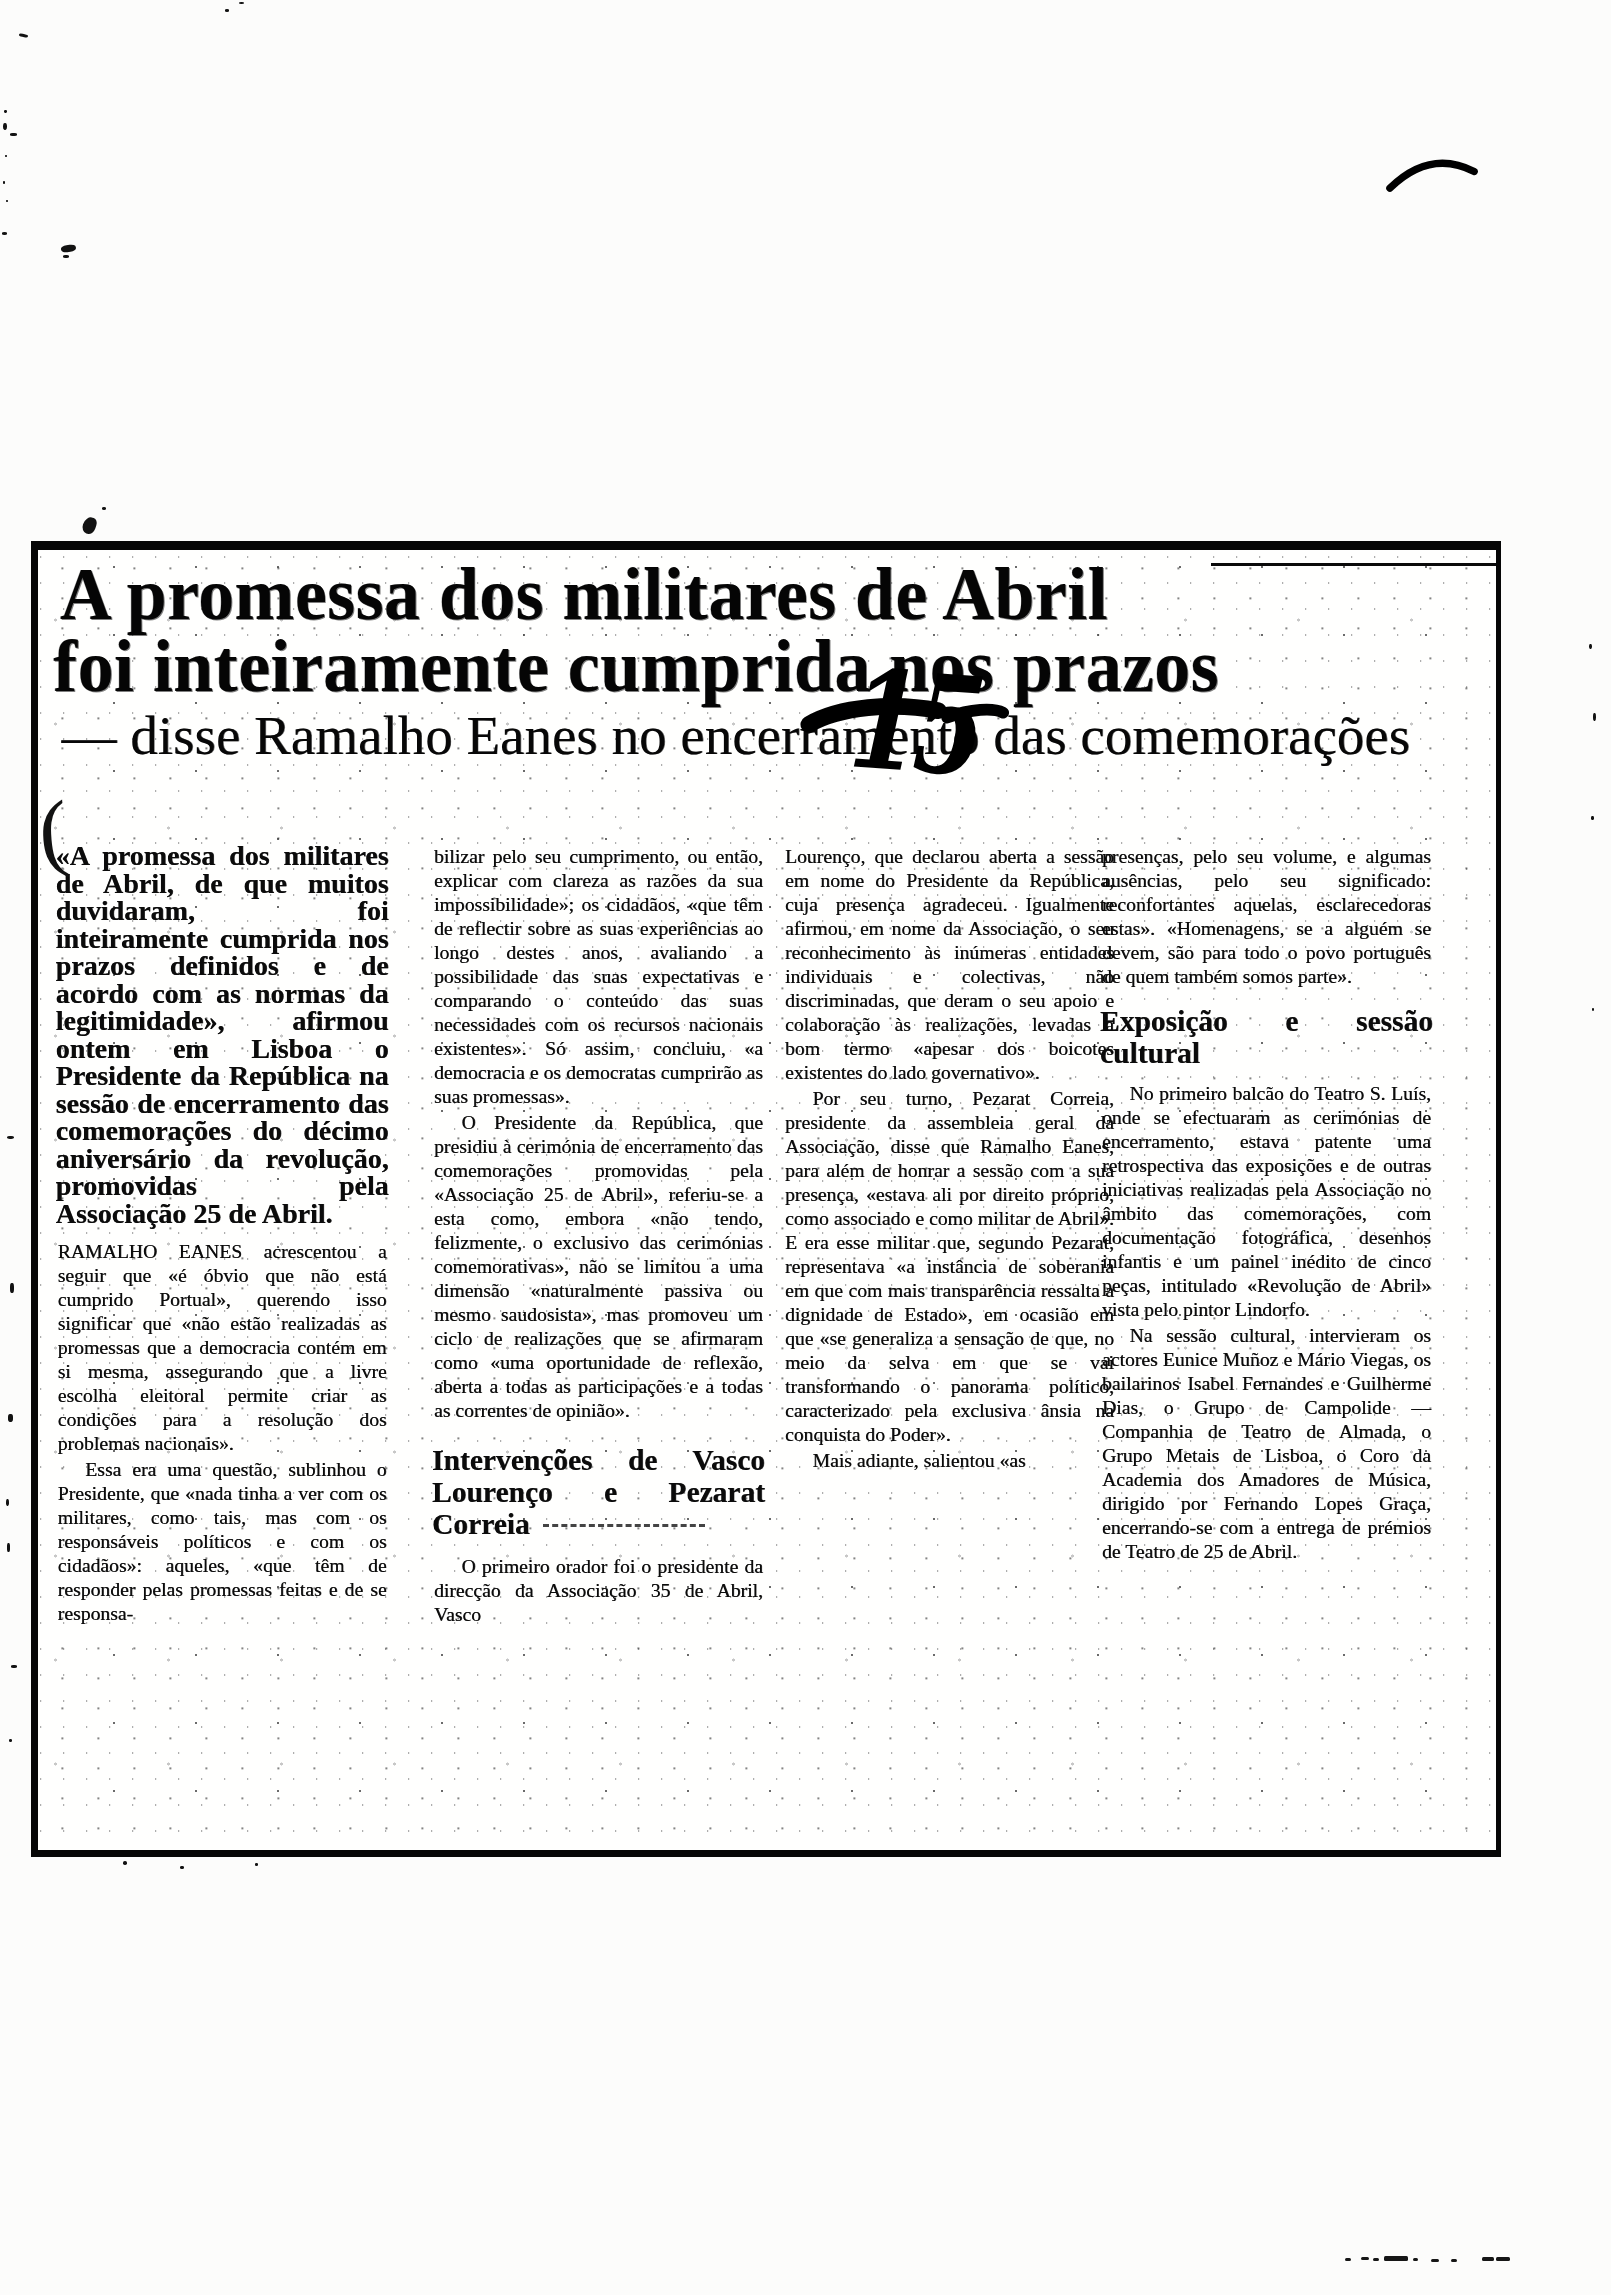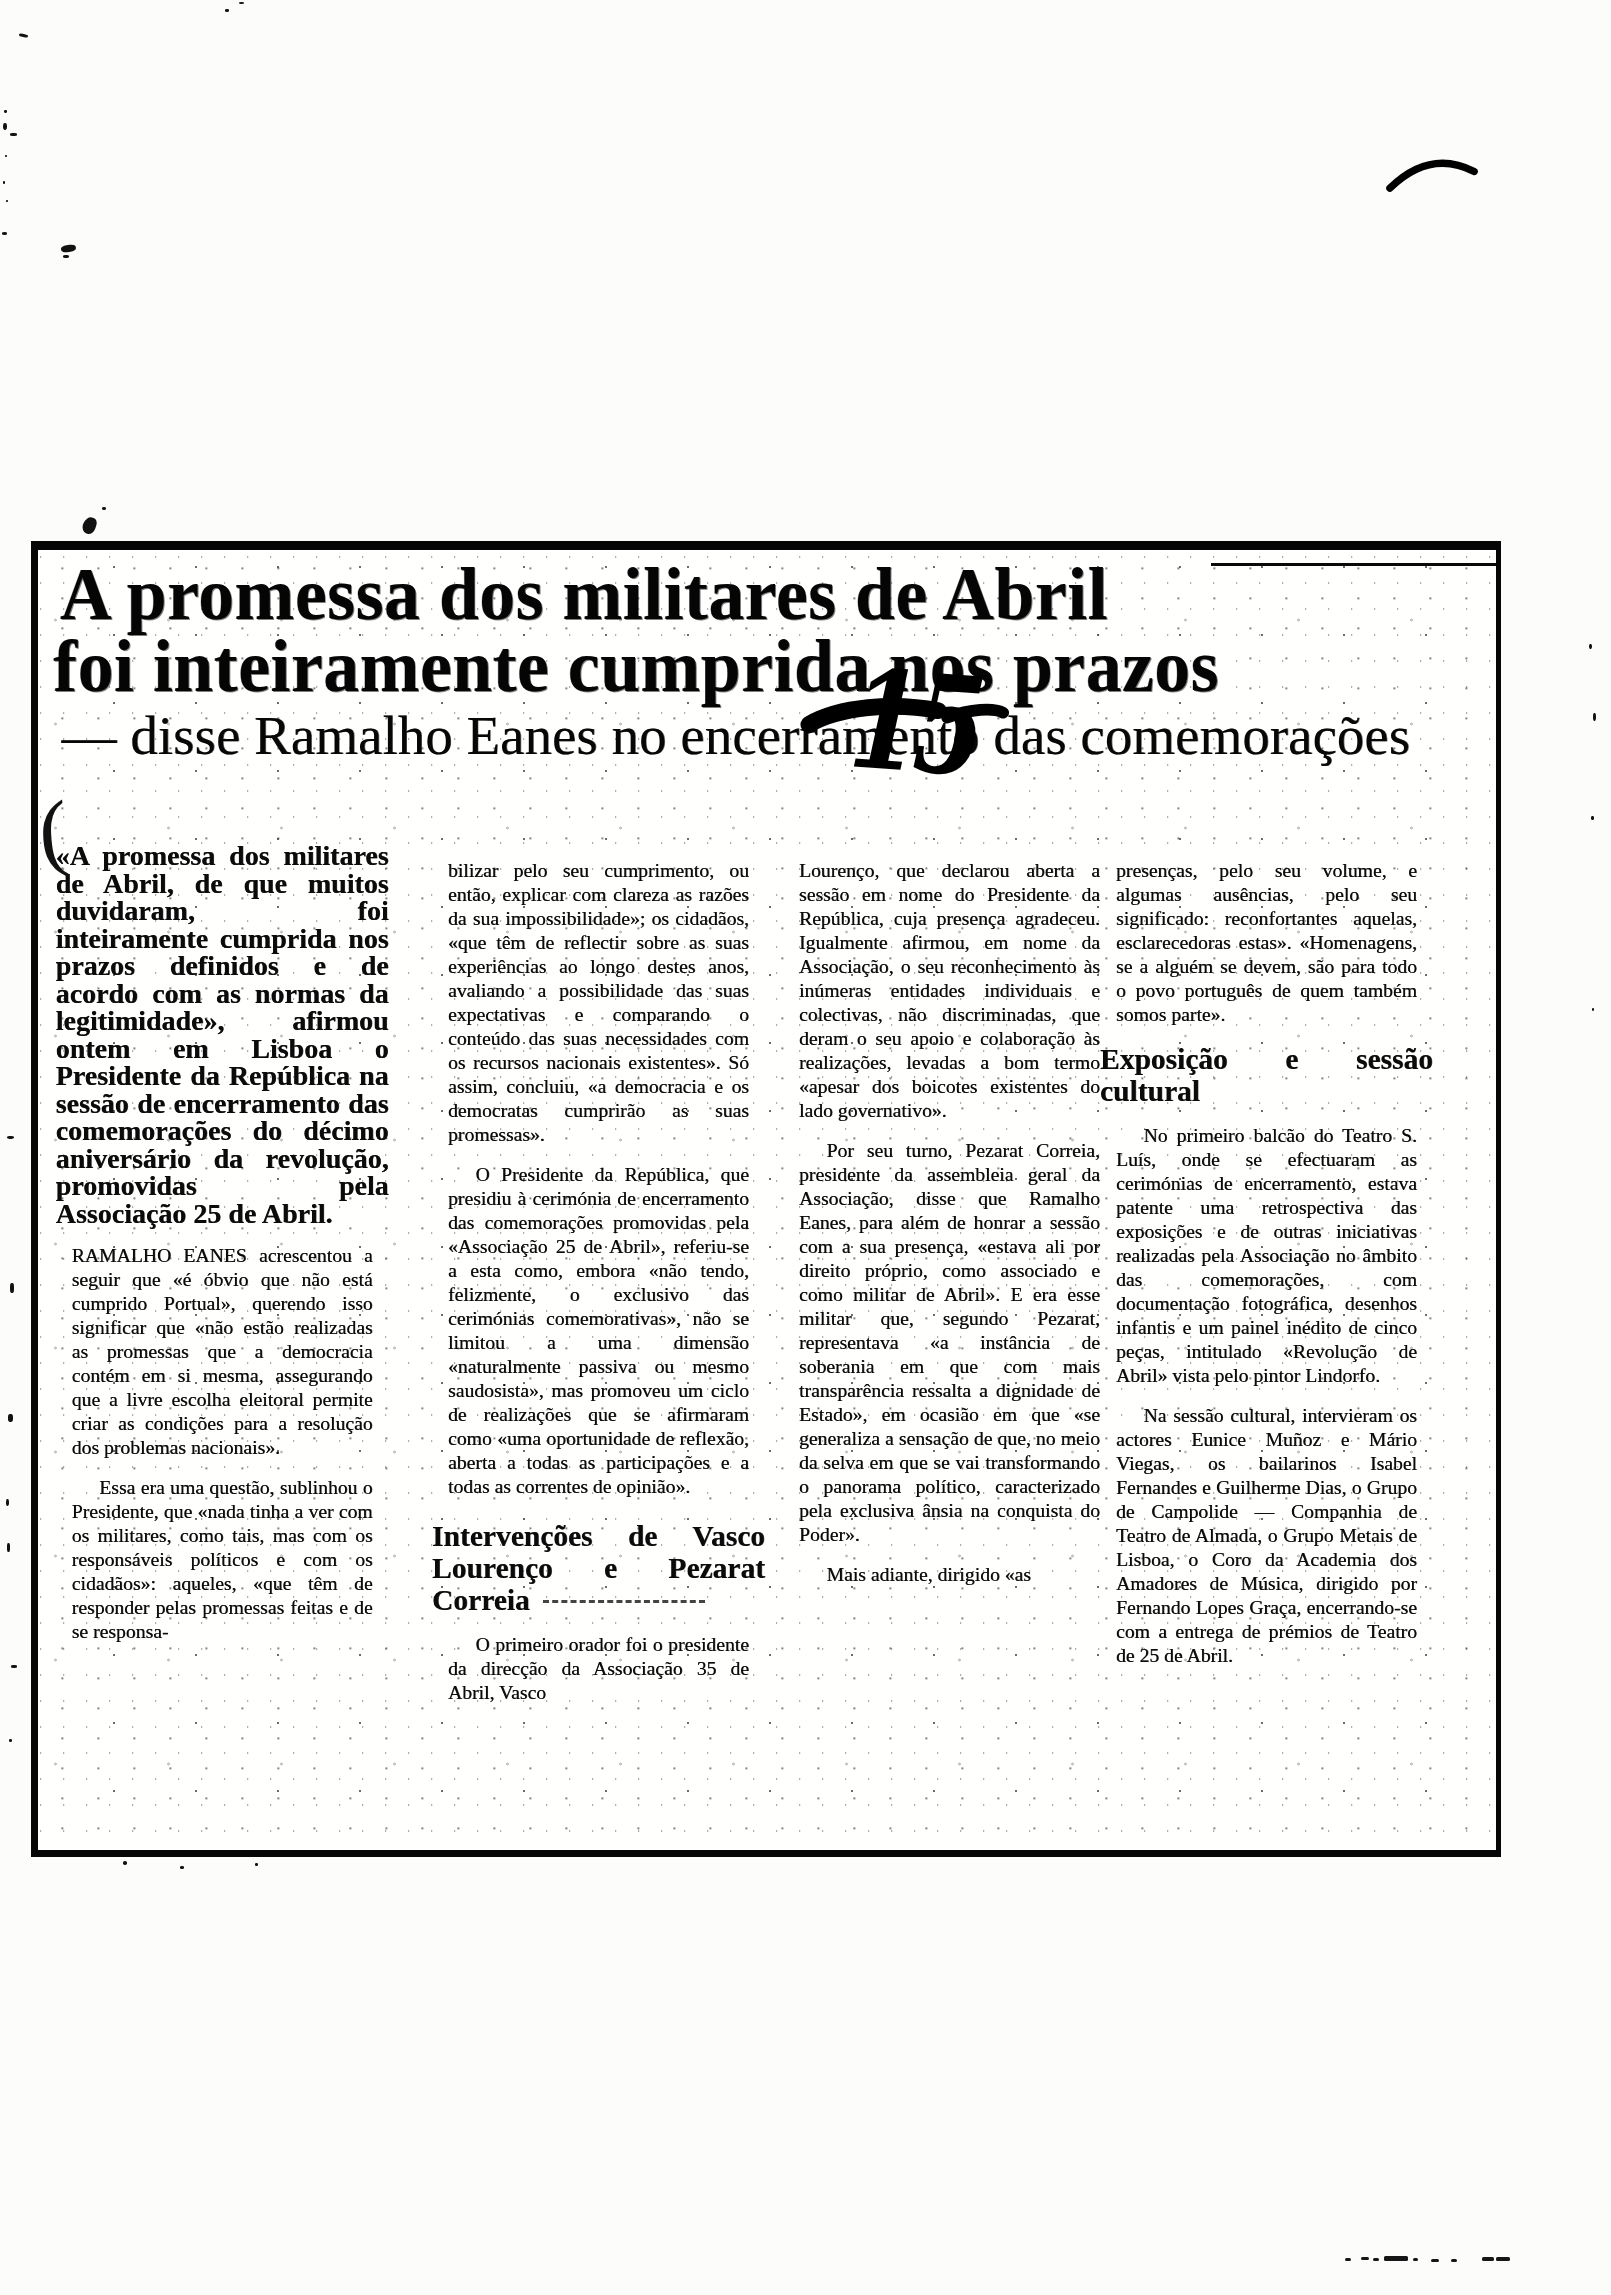--- a/index.html
+++ b/index.html
@@ -47,21 +47,21 @@
   .sh-line2 { margin-left:79px; }
   
   .cols { position:absolute; left:0; top:292px; width:1457px; height:1009px; overflow:hidden; }
   .col {
     position:absolute; top:0; width:333px;
     font-size:19.7px; line-height:24px; text-align:justify;
     text-shadow:0.4px 0 0 rgba(0,0,0,.7);
   }
   .col1 { left:17.7px; } .col2 { left:394px; } .col3 { left:745px; } .col4 { left:1062px; }
   .lead { font-weight:700; font-size:28px; line-height:27.5px; margin-bottom:11.8px; }
-  .para { margin:16px; }
+  .para { margin:2px; }
   .indent { text-indent:27.5px; }
   .col-subhead {
     font-size:29.5px; line-height:32px; font-weight:700;
     margin:21.6px 0 14.7px; text-align:justify;
     text-shadow:0.5px 0 0 rgba(0,0,0,.6);
   }
   .col-subhead.tight { margin:16.7px 0 12.8px; }
   .subhead-rule {
     display:inline-block; width:162px; height:0;
     border-top:3.4px dashed #161616; vertical-align:6.9px; margin-left:12.8px; opacity:.8;
@@ -146,21 +146,21 @@
       <div class="col col2">
         <p class="para">bilizar pelo seu cumprimento, ou então, explicar com clareza as razões da sua impossibilidade»; os cidadãos, «que têm de reflectir sobre as suas experiências ao longo destes anos, avaliando a possibilidade das suas expectativas e comparando o conteúdo das suas necessidades com os recursos nacionais existentes». Só assim, concluiu, «a democracia e os democratas cumprirão as suas promessas».</p>
         <p class="para indent">O Presidente da República, que presidiu à cerimónia de encerramento das comemorações promovidas pela «Associação 25 de Abril», referiu-se a esta como, embora «não tendo, felizmente, o exclusivo das cerimónias comemorativas», não se limitou a uma dimensão «naturalmente passiva ou mesmo saudosista», mas promoveu um ciclo de realizações que se afirmaram como «uma oportunidade de reflexão, aberta a todas as participações e a todas as correntes de opinião».</p>
         <h2 class="col-subhead"><span>Intervenções de Vasco Lourenço e Pezarat Correia</span><span class="subhead-rule"></span></h2>
         <p class="para indent">O primeiro orador foi o presidente da direcção da Associação 35 de Abril, Vasco</p>
       </div>
 
       <div class="col col3">
         <p class="para">Lourenço, que declarou aberta a sessão em nome do Presidente da República, cuja presença agradeceu. Igualmente afirmou, em nome da Associação, o seu reconhecimento às inúmeras entidades individuais e colectivas, não discriminadas, que deram o seu apoio e colaboração às realizações, levadas a bom termo «apesar dos boicotes existentes do lado governativo».</p>
         <p class="para indent">Por seu turno, Pezarat Correia, presidente da assembleia geral da Associação, disse que Ramalho Eanes, para além de honrar a sessão com a sua presença, «estava ali por direito próprio, como associado e como militar de Abril». E era esse militar que, segundo Pezarat, representava «a instância de soberania em que com mais transparência ressalta a dignidade de Estado», em ocasião em que «se generaliza a sensação de que, no meio da selva em que se vai transformando o panorama político, caracterizado pela exclusiva ânsia na conquista do Poder».</p>
-        <p class="para indent">Mais adiante, dirigido «as</p>
+        <p class="para indent">Mais adiante, salientou «as</p>
       </div>
 
       <div class="col col4">
         <p class="para">presenças, pelo seu volume, e algumas ausências, pelo seu significado: reconfortantes aquelas, esclarecedoras estas». «Homenagens, se a alguém se devem, são para todo o povo português de quem também somos parte».</p>
         <h2 class="col-subhead tight"><span>Exposição e sessão cultural</span></h2>
         <p class="para indent">No primeiro balcão do Teatro S. Luís, onde se efectuaram as cerimónias de encerramento, estava patente uma retrospectiva das exposições e de outras iniciativas realizadas pela Associação no âmbito das comemorações, com documentação fotográfica, desenhos infantis e um painel inédito de cinco peças, intitulado «Revolução de Abril» vista pelo pintor Lindorfo.</p>
         <p class="para indent">Na sessão cultural, intervieram os actores Eunice Muñoz e Mário Viegas, os bailarinos Isabel Fernandes e Guilherme Dias, o Grupo de Campolide — Companhia de Teatro de Almada, o Grupo Metais de Lisboa, o Coro da Academia dos Amadores de Música, dirigido por Fernando Lopes Graça, encerrando-se com a entrega de prémios de Teatro de 25 de Abril.</p>
       </div>
     </div>
 

